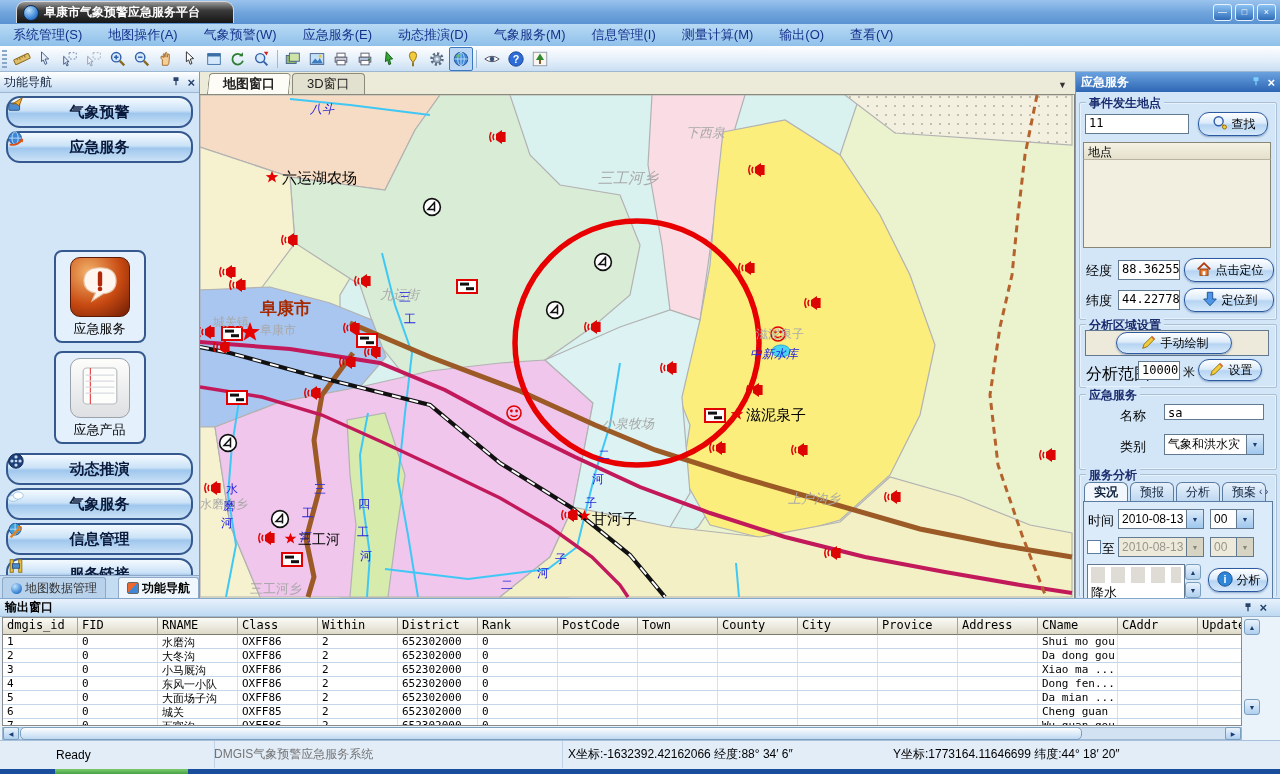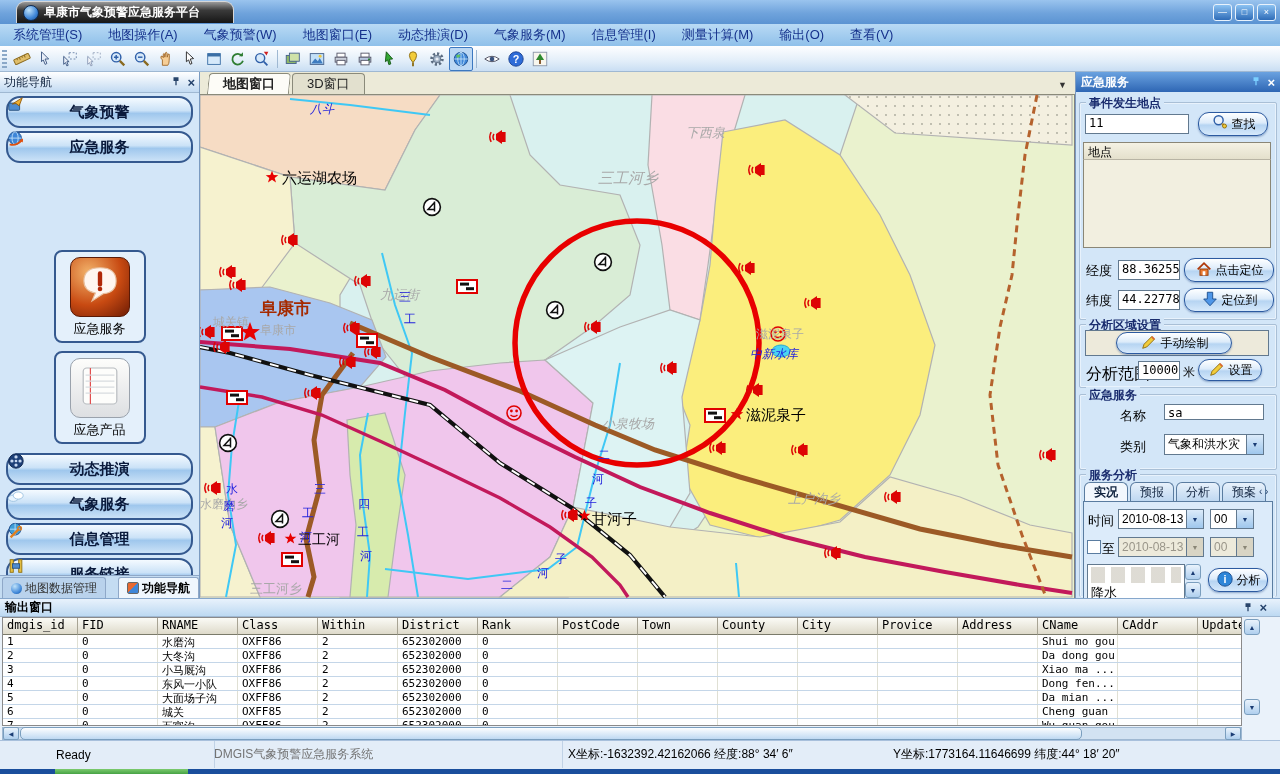--- a/index.html
+++ b/index.html
@@ -125,21 +125,21 @@
       <div class="winbtn">—</div>
       <div class="winbtn">□</div>
       <div class="winbtn">×</div>
     </div>
   </div>
 
   <div id="menubar">
     <div class="menu-item">系统管理(S)</div>
     <div class="menu-item">地图操作(A)</div>
     <div class="menu-item">气象预警(W)</div>
-    <div class="menu-item">地图窗口(E)</div>
+    <div class="menu-item">应急服务(E)</div>
     <div class="menu-item">动态推演(D)</div>
     <div class="menu-item">气象服务(M)</div>
     <div class="menu-item">信息管理(I)</div>
     <div class="menu-item">测量计算(M)</div>
     <div class="menu-item">输出(O)</div>
     <div class="menu-item">查看(V)</div>
   </div>
 
   <div id="toolbar">
       <div id="toolgrip"></div>
@@ -581,21 +581,21 @@
                 <path d="M6,6 V11" stroke="#29456B" stroke-width="1.6"></path>
               </svg></span>
           <span class="x-glyph" style="color:#fff">×</span>
         </span>
       </div>
 
       <div class="grp" style="left:3px;top:30px;width:196px;height:216px;">
         <span class="grp-label">事件发生地点</span>
       </div>
       <div class="tbox" style="left:9px;top:42px;width:104px;height:20px;">11</div>
-      <div class="xpbtn" style="left:122px;top:40px;width:70px;height:24px;font-family:Liberation Serif, serif;">
+      <div class="xpbtn" style="left:122px;top:40px;width:70px;height:24px;">
         <span><svg viewBox="0 0 20 20" width="18" height="18">
               <circle cx="8.5" cy="8" r="5" fill="#EAF2FC" stroke="#2F5FA8" stroke-width="1.6"></circle>
               <path d="M12.3,11.8 L16.5,16" stroke="#C29A3A" stroke-width="2.6"></path>
               <circle cx="15" cy="14.5" r="2.2" fill="#F2CC3A" stroke="#8A6A10"></circle>
             </svg></span>
         <span>查找</span>
       </div>
       <div class="listhdr" style="left:7px;top:70px;width:188px;height:18px;">地点</div>
       <div class="listbody" style="left:7px;top:88px;width:188px;height:88px;"></div>
       <div class="rlabel" style="left:10px;top:190px;">经度</div>

